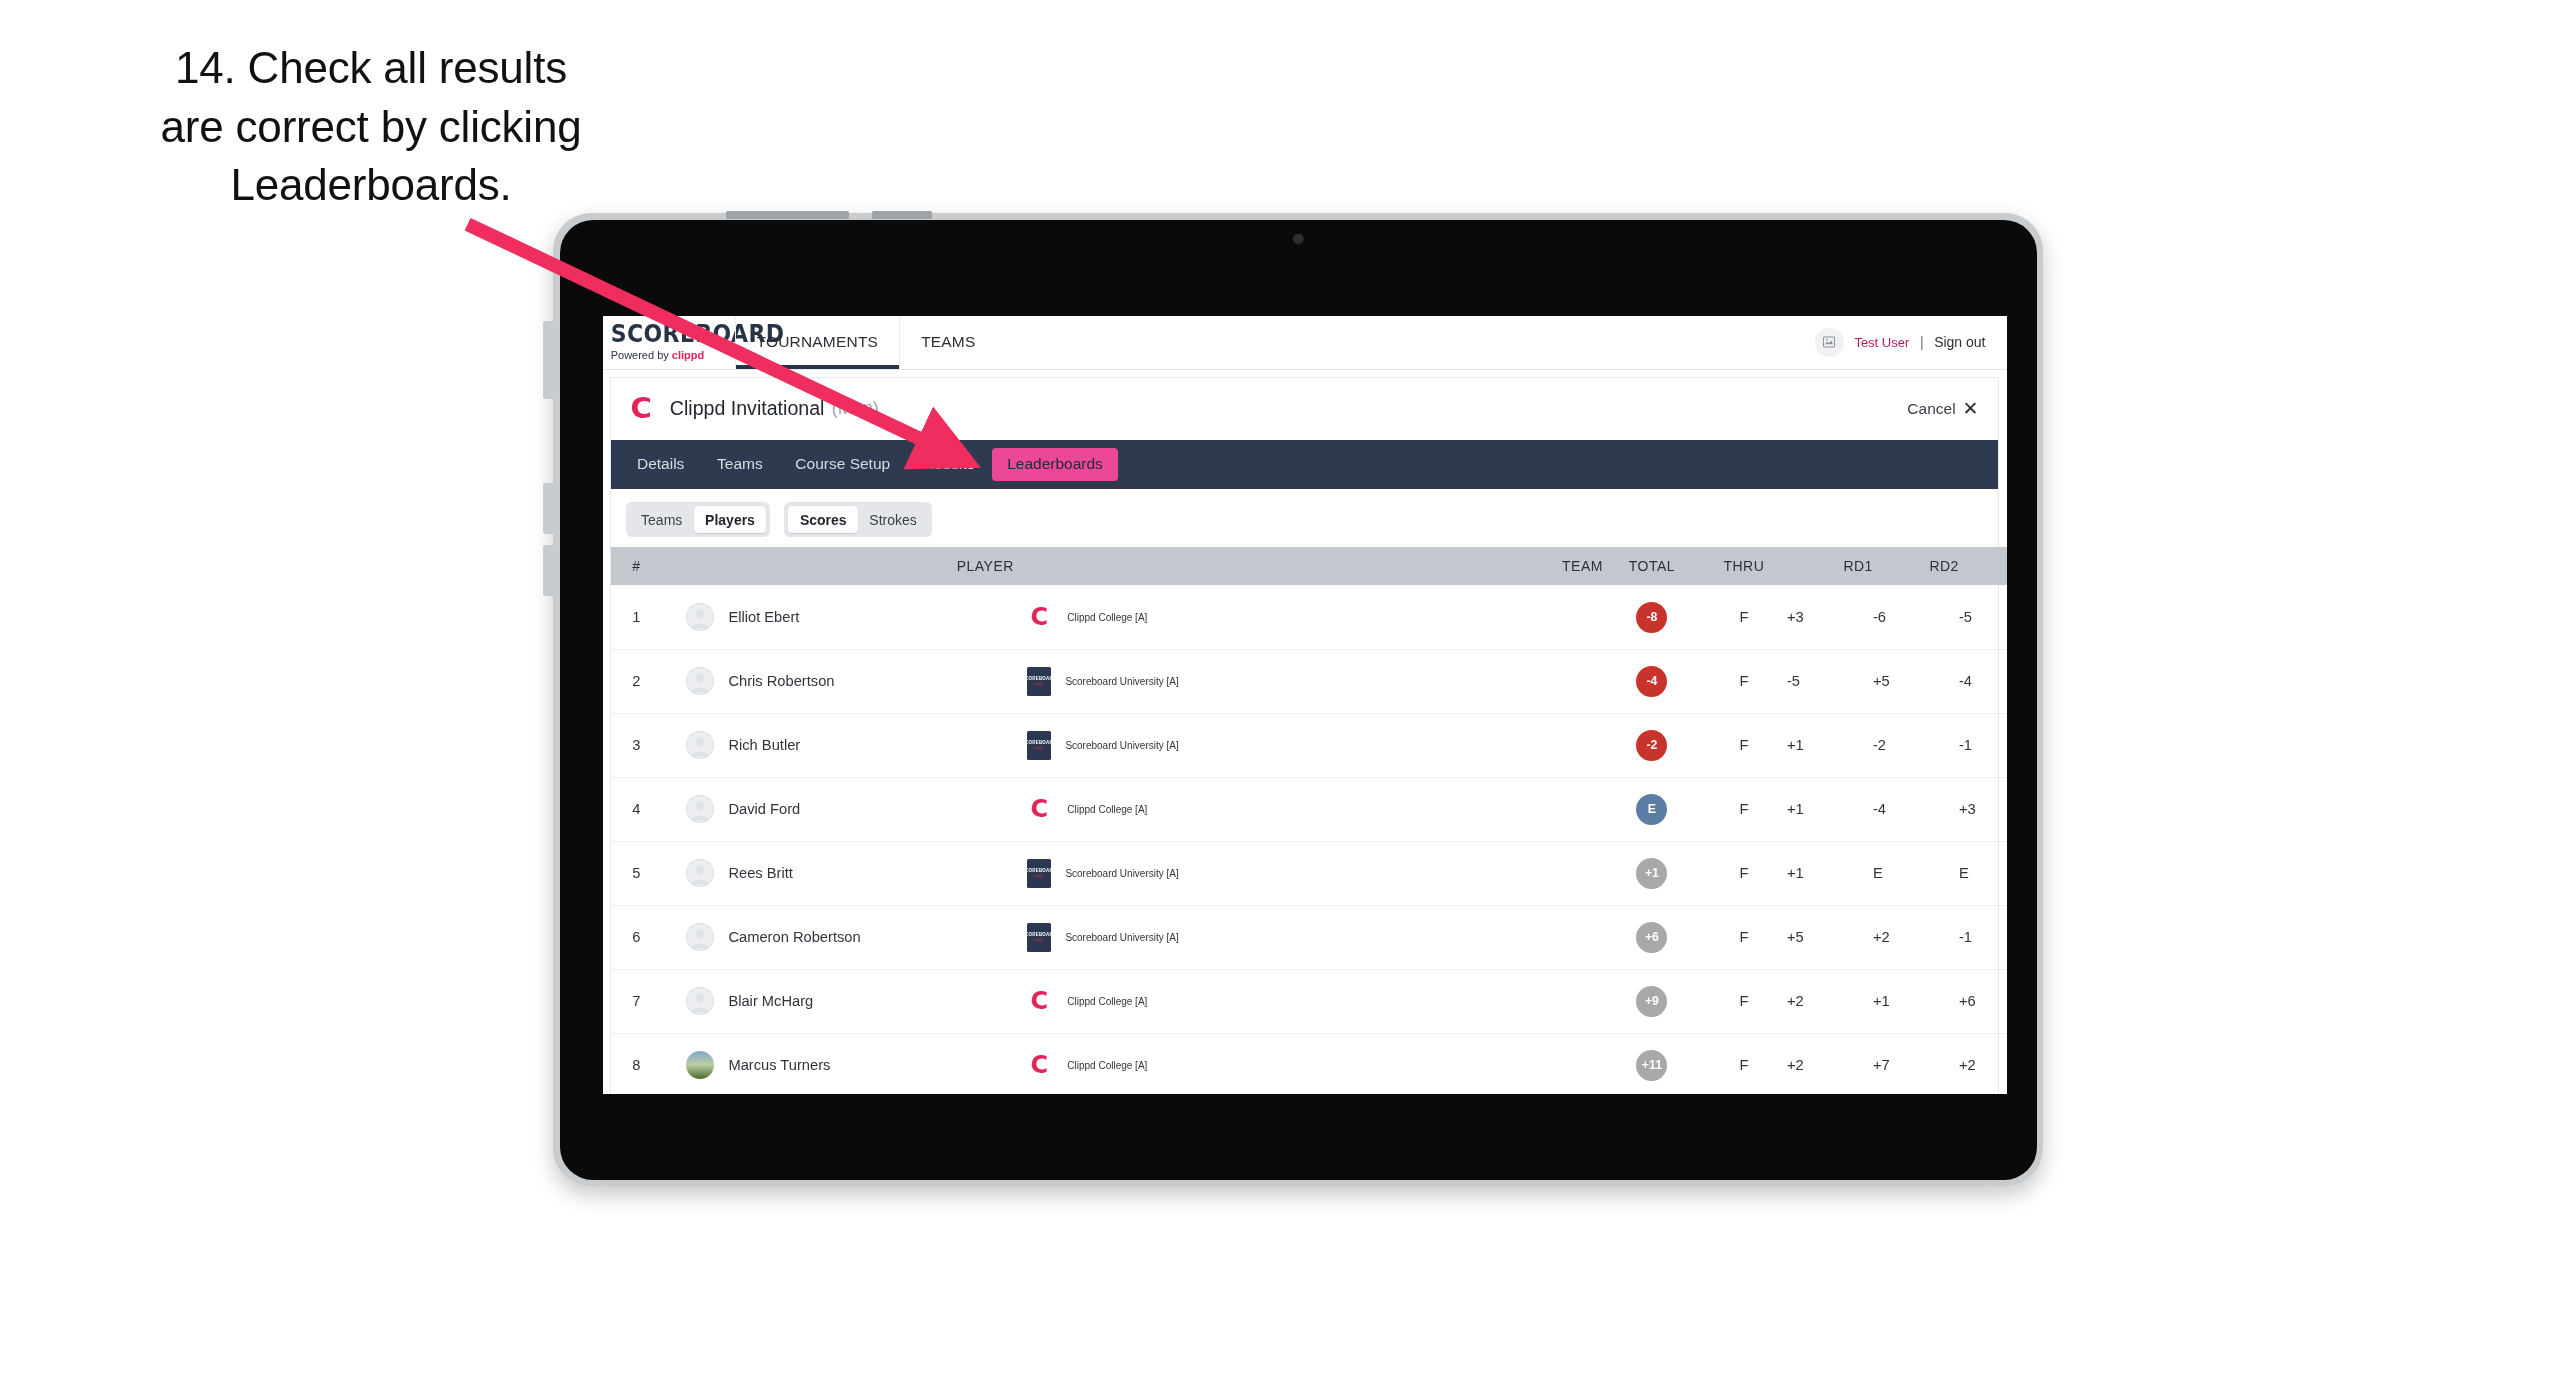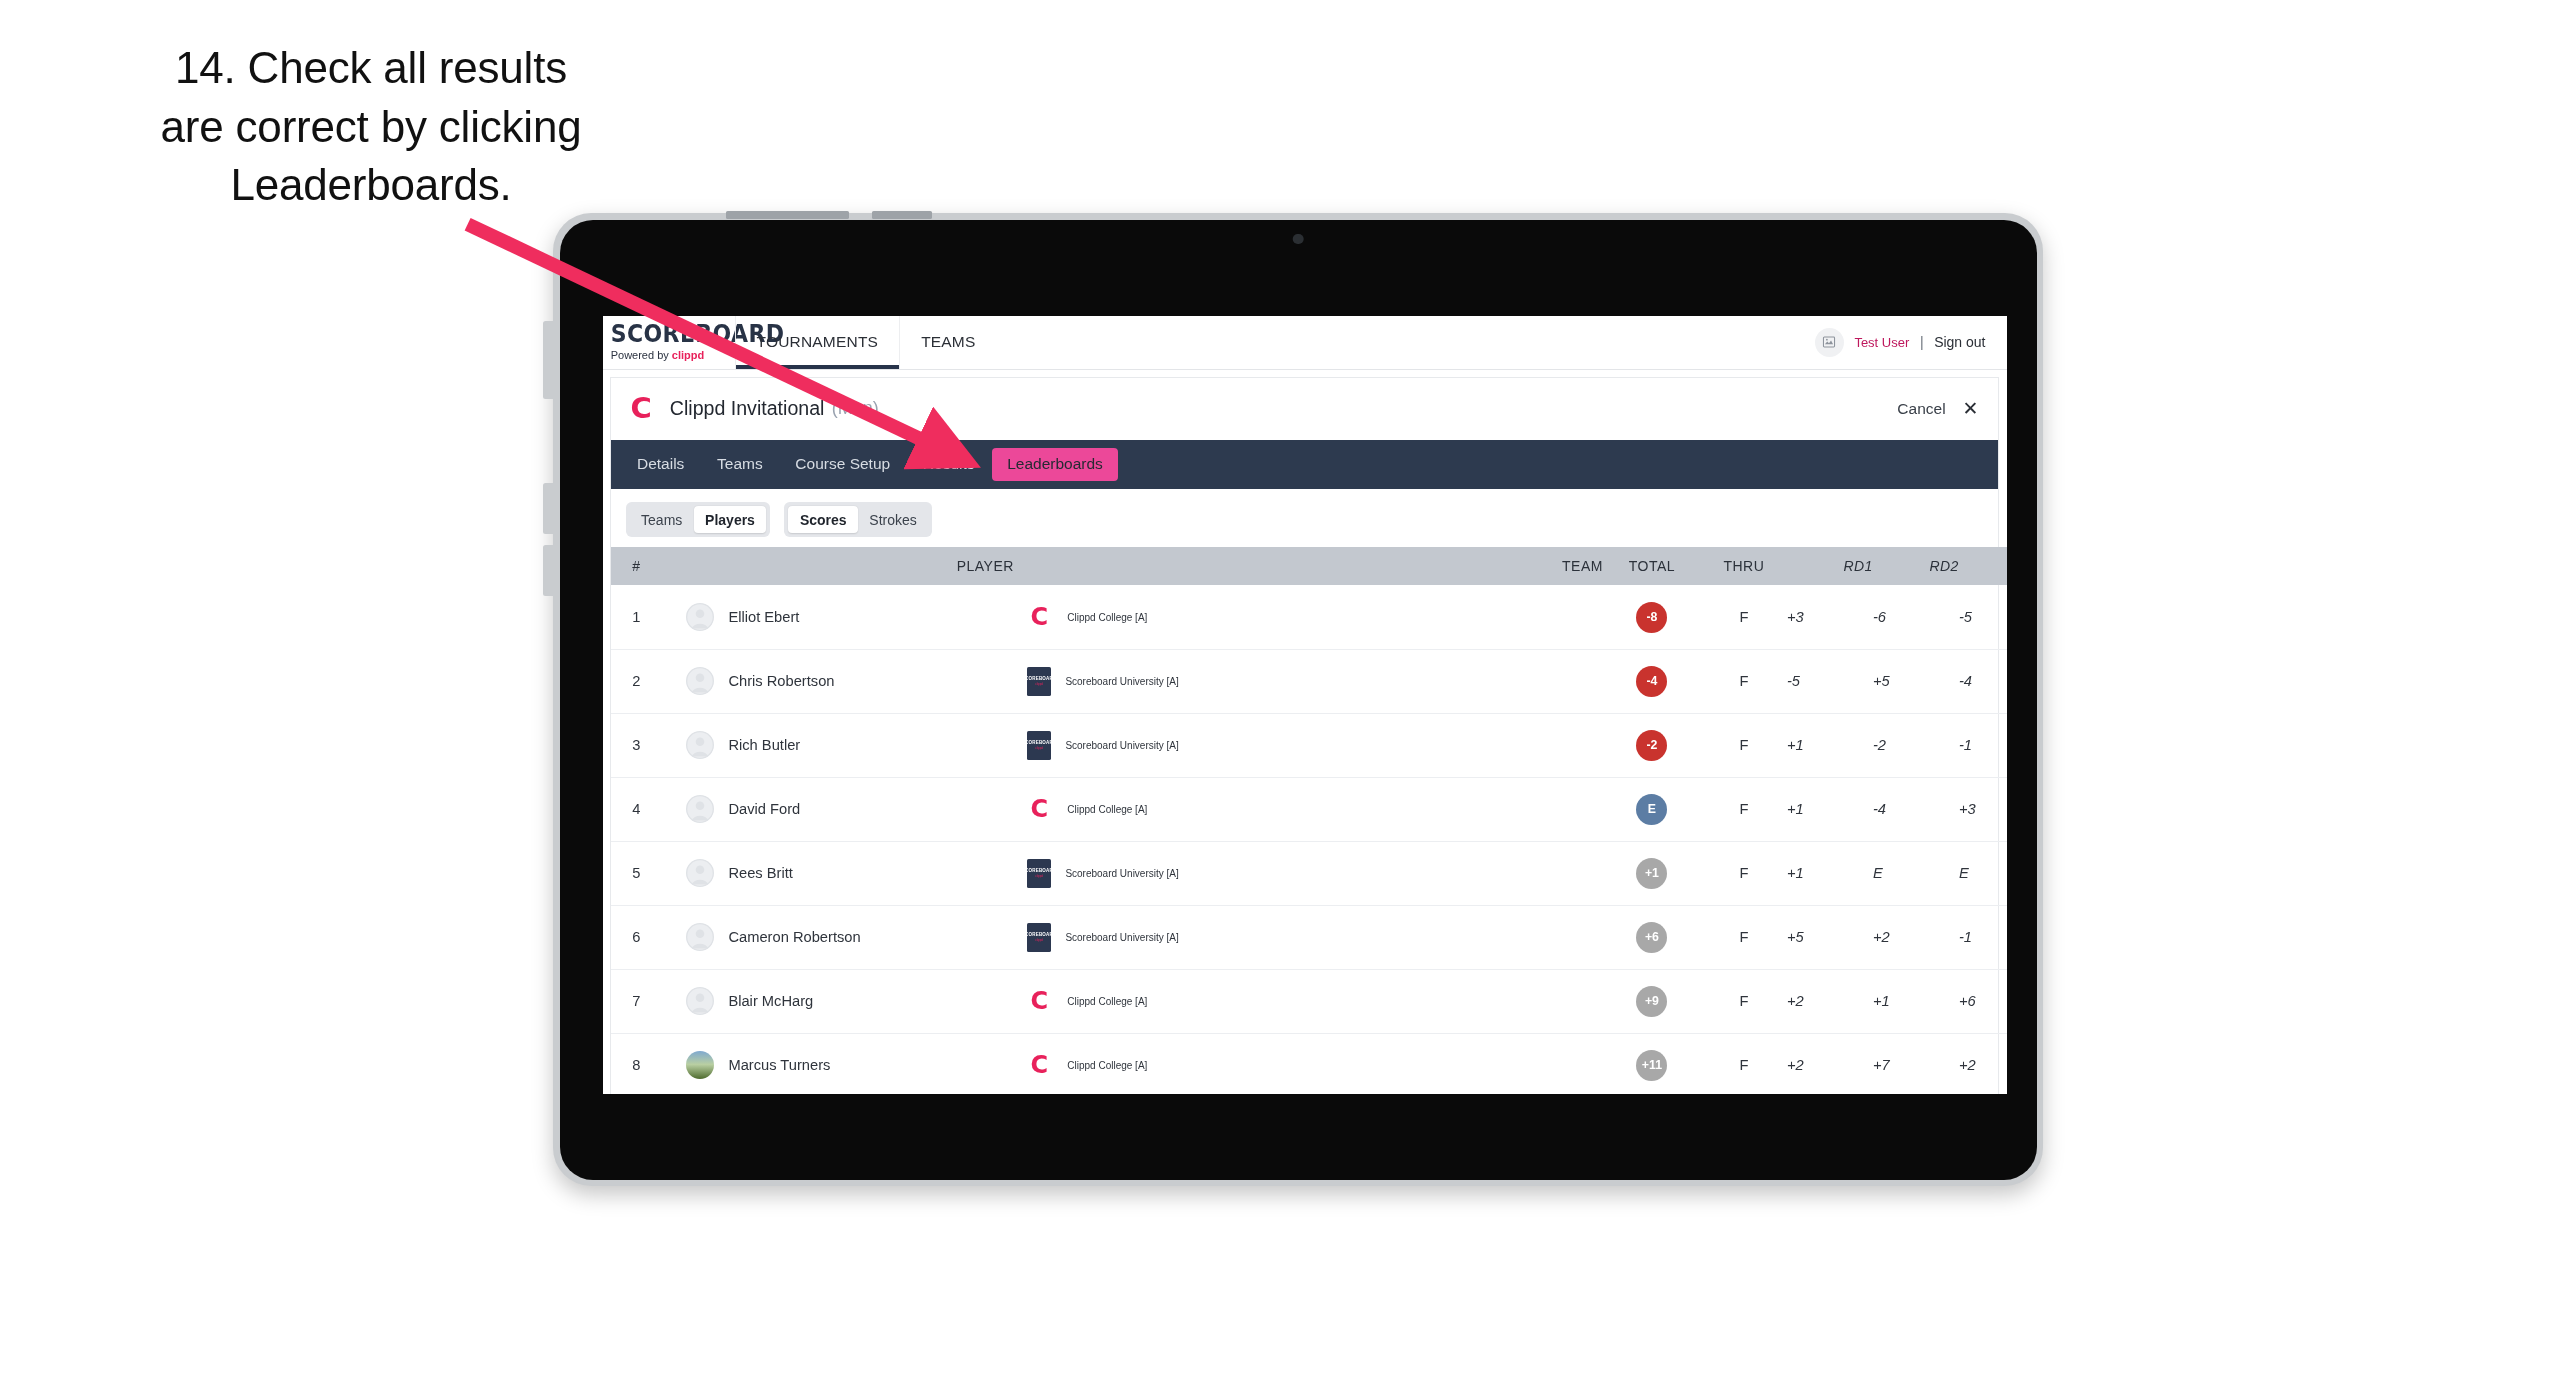--- a/index.html
+++ b/index.html
@@ -145,21 +145,21 @@
     font-family: "DejaVu Sans", sans-serif;
     font-weight: bold;
     font-size: 29px;
     color: #e8215b;
     line-height: 1;
     margin-right: 18px;
   }
   .t-name { font-size: 19.6px; color: #232830; }
   .t-gender { font-size: 18px; color: #9aa3b0; margin-left: 7.4px; }
   .cancel-wrap {
-    margin-left: auto; display: flex; align-items: center; gap: 17px;
+    margin-left: auto; display: flex; align-items: center; gap: 7px;
   }
   .cancel-text { font-size: 15.5px; color: #3a4049; }
   .cancel-x { font-size: 19px; color: #2b2f36; line-height: 1; font-weight: 300; }
 
   
   .tabstrip {
     background: #2d3a4f;
     height: 49px;
     display: flex; align-items: center;
     padding: 0 11.4px;
@@ -209,21 +209,21 @@
     font-size: 14.7px;
     color: #2f343c;
     height: 64px;
     vertical-align: middle;
   }
   .col-rank   { width: 51px;  text-align: center !important; }
   .col-player { width: 352px; }
   .col-team   { width: 589px; }
   .col-total  { width: 98px; text-align: center !important; }
   .col-thru   { width: 86px; text-align: center !important; }
-  .col-rd     { width: 86px; text-align: left; font-style: italic; }
+  .col-rd     { width: 86px; text-align: left; }
 
   .th-pad-player { padding-left: 24.5px !important; }
   .th-pad-team   { padding-left: 11.4px !important; }
 
   .player-cell { display: flex; align-items: center; gap: 14px; padding-left: 24.5px; }
   .pl-avatar {
     width: 28px; height: 28px; border-radius: 50%;
     background: #eceef1; flex: none;
     display: flex; align-items: center; justify-content: center;
     overflow: hidden;

